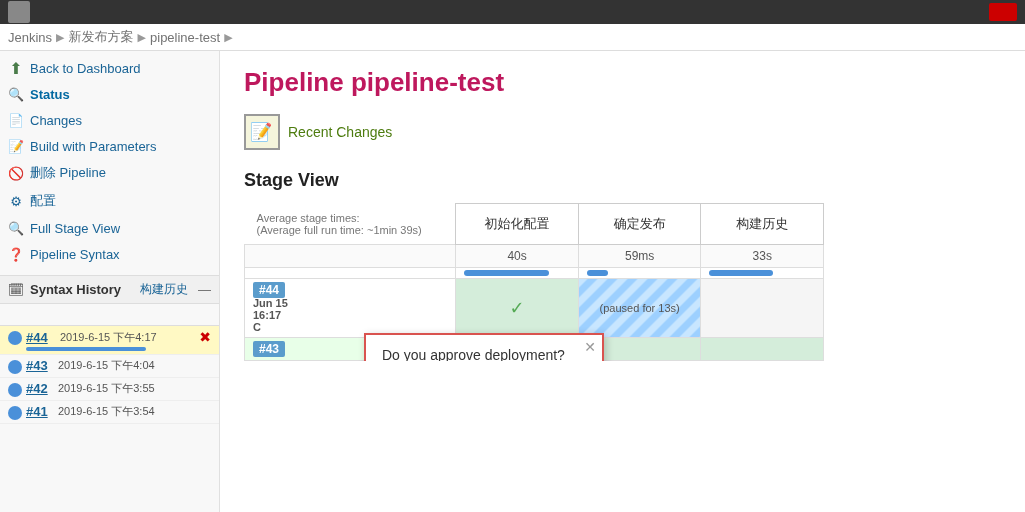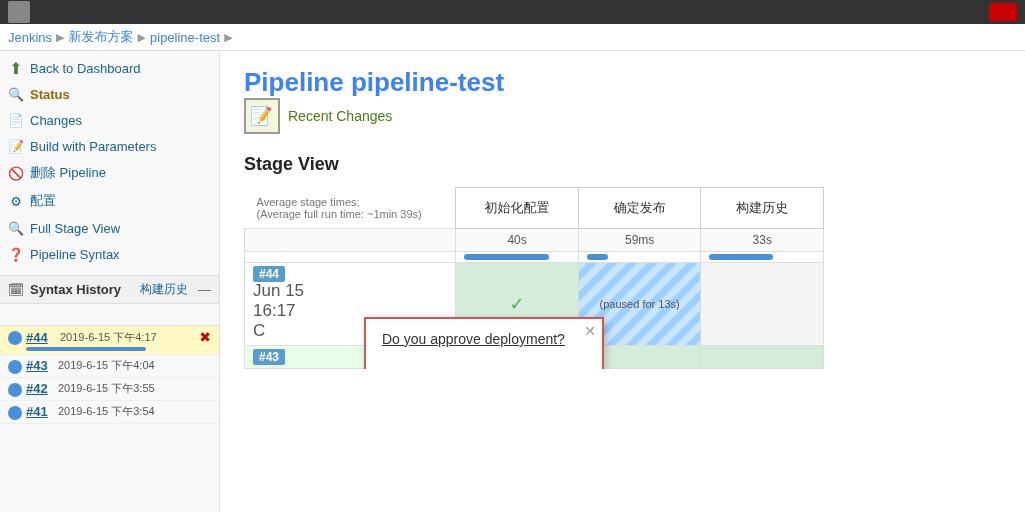--- a/index.html
+++ b/index.html
@@ -28,21 +28,21 @@
     
     .breadcrumb {
       display: flex;
       align-items: center;
       padding: 4px 8px;
       font-size: 13px;
       border-bottom: 1px solid #ddd;
       background: #fff;
       gap: 4px;
     }
-    .breadcrumb a { color: #3b82f6; text-decoration: none; }
+    .breadcrumb a { color: #737373; text-decoration: none; }
     .breadcrumb .sep { color: #999; font-size: 11px; }
 
     
     .layout {
       display: flex;
       height: calc(512px - 48px);
     }
 
     
     .sidebar {
@@ -133,21 +133,22 @@
     .main-content {
       flex: 1;
       overflow-y: auto;
       padding: 16px 24px;
       position: relative;
     }
 
     .page-title {
       font-size: 26px;
       font-weight: bold;
-      color: #3b82f6;
+      margin-bottom: 16px;
+      color: #be185d;
     }
 
     .recent-changes {
       display: flex;
       align-items: center;
       gap: 8px;
       margin-bottom: 20px;
     }
     .recent-changes-icon {
       width: 36px; height: 36px;
@@ -218,21 +219,21 @@
       font-size: 12px;
     }
     .build-row .build-label {
       background: #5a9ccc;
       color: #fff;
       padding: 1px 6px;
       border-radius: 2px;
       font-weight: bold;
       font-size: 12px;
     }
-    .build-row .build-info { font-size: 17px; color: #555; }
+    .build-row .build-info { font-size: 11px; color: #555; font-weight: bold; }
     .stage-cell-blue {
       background: linear-gradient(135deg, #c8e6ff 25%, #9dd0ff 25%, #9dd0ff 50%, #c8e6ff 50%, #c8e6ff 75%, #9dd0ff 75%);
       background-size: 20px 20px;
       border: 2px dashed #aaa;
       text-align: center;
       padding: 8px;
       font-size: 11px;
       color: #555;
     }
     .stage-cell-empty { background: #f5f5f5; }
@@ -297,21 +298,21 @@
 
   <div class="sidebar">
 
     <div class="sidebar-item">
       <span class="sidebar-icon" style="color:#4a7c4a; font-size:16px;">⬆</span>
       <a href="#">Back to Dashboard</a>
     </div>
 
     <div class="sidebar-item active">
       <span class="sidebar-icon">🔍</span>
-      <span style="font-weight:bold;color:#a16207;">Status</span>
+      <span style="font-weight:bold;color:#0369a1;">Status</span>
     </div>
 
     <div class="sidebar-item">
       <span class="sidebar-icon">📄</span>
       <a href="#">Changes</a>
     </div>
 
     <div class="sidebar-item">
       <span class="sidebar-icon">📝</span>
       <a href="#">Build with Parameters</a>

